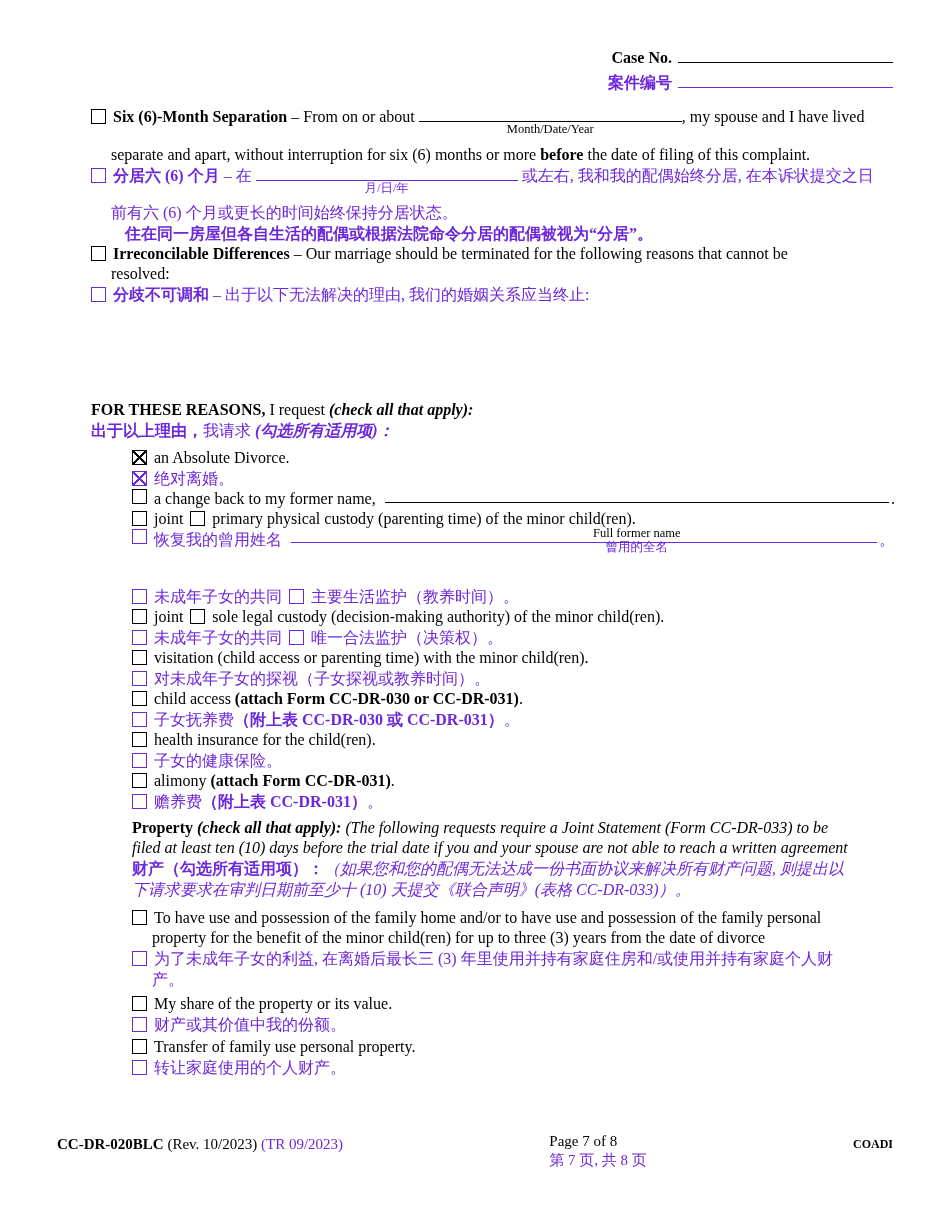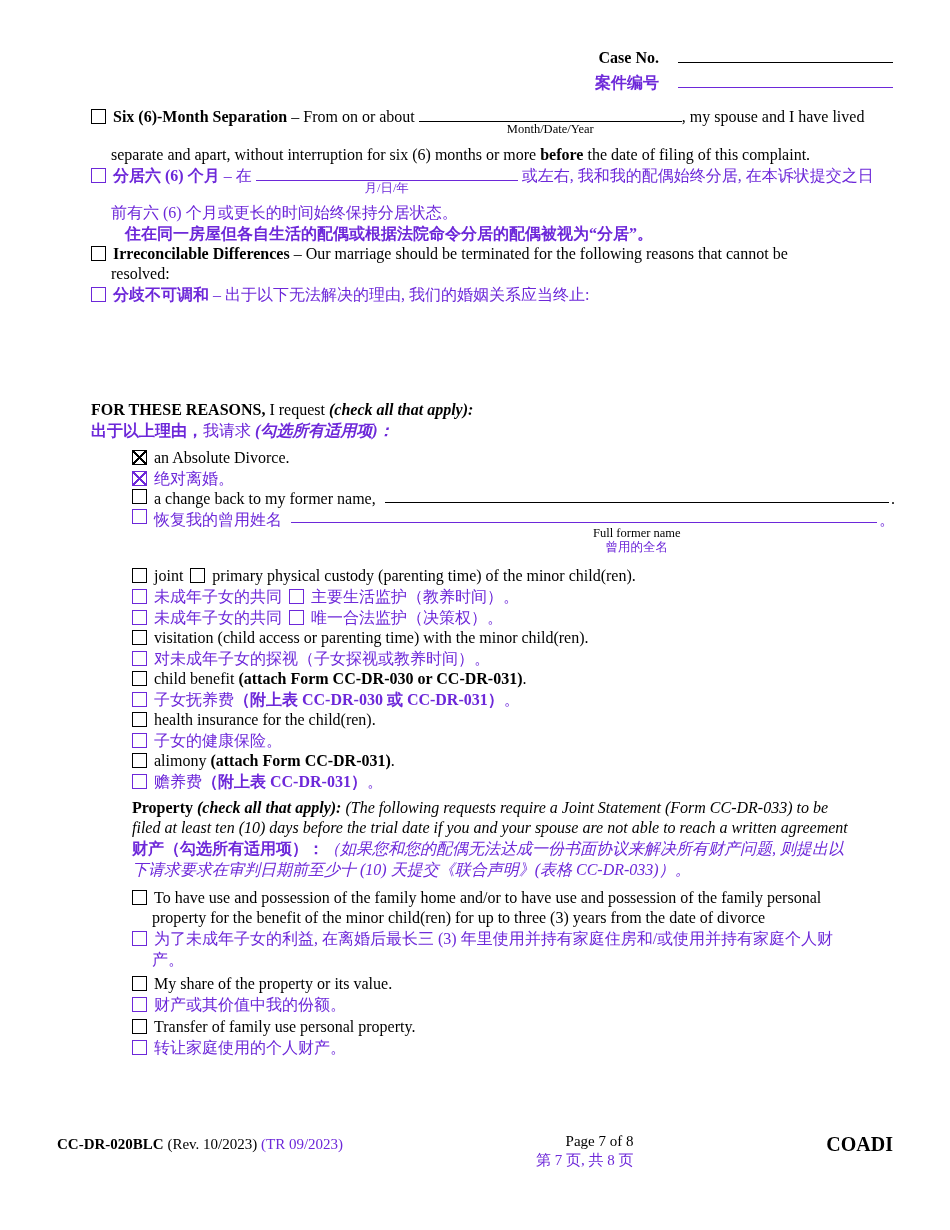--- a/index.html
+++ b/index.html
@@ -29,37 +29,37 @@
   .blank{
     display:inline-block;height:13px;position:relative;
     border-bottom:1px solid currentColor;vertical-align:baseline;
   }
   .caption{
     position:absolute;top:100%;left:0;right:0;margin-top:1px;
     text-align:center;font-size:12.5px;line-height:14px;
     text-indent:0;font-weight:400;font-style:normal;white-space:nowrap;
   }
   .case{margin:48px 57px 0 0;display:flex;flex-direction:column;align-items:flex-end}
-  .case-line{display:flex;align-items:baseline;gap:19px}
+  .case-line{display:flex;align-items:baseline;gap:6px}
   .content{margin:14px 55px 16px 91px}
   .hang{padding-left:20px;text-indent:-20px}
   .hang .block{text-indent:0}
   .cont{padding-left:20px}
   .note{margin-left:34px}
   .indent{margin-left:41px}
   .flexline{display:flex;align-items:flex-start}
   .flexline>*{flex:0 0 auto}
   .flexline .grow{flex:1 1 auto;min-width:0;margin-left:9px;margin-right:2px}
   .footer{
     position:absolute;left:57px;right:57px;top:1132px;
     display:flex;justify-content:space-between;align-items:flex-start;
     font-size:15px;line-height:19px;gap:13px;
   }
   .footer .side{margin-top:3px}
-  .coadi{font-size:20px}
+  .coadi{font-size:12px}
 </style>
 </head>
 <body>
 
 <div class="case">
   <div class="case-line">
     <span class="b">Case No.</span>
     <span class="blank" style="width:215px"></span>
   </div>
   <div class="case-line red" style="margin-top:5px">
@@ -121,50 +121,54 @@
 
     <div class="row indent flexline">
       <span class="cb"></span>
         <span>a change back to my former name,</span>
         <span class="blank grow">
           <span class="caption" style="margin-top:24px">Full former name</span>
           <span class="caption red" style="margin-top:38px">曾用的全名</span>
         </span>
         <span>.</span>
     </div>
+    <div class="row indent">
+      <span class="cb"></span><span>joint</span>
+      <span class="cb mid"></span><span>primary physical custody (parenting time) of the minor child(ren).</span>
+    </div>
+
     <div class="row indent flexline red zh" style="margin-bottom:36px">
       <span class="cb"></span>
         <span>恢复我的曾用姓名</span>
         <span class="blank grow"></span>
         <span>。</span>
     </div>
-
-    <div class="row indent">
-      <span class="cb"></span><span>joint</span>
-      <span class="cb mid"></span><span>primary physical custody (parenting time) of the minor child(ren).</span>
-    </div>
     <div class="row indent red zh">
       <span class="cb"></span><span>未成年子女的共同</span>
       <span class="cb mid"></span><span>主要生活监护（教养时间）。</span>
     </div>
 
+    <div class="row indent">
+      <span class="cb"></span><span>joint</span>
+      <span class="cb mid"></span><span>sole legal custody (decision-making authority) of the minor child(ren).</span>
+    </div>
     <div class="row indent red zh">
       <span class="cb"></span><span>未成年子女的共同</span>
       <span class="cb mid"></span><span>唯一合法监护（决策权）。</span>
     </div>
 
     <div class="row indent">
       <span class="cb"></span><span>visitation (child access or parenting time) with the minor child(ren).</span>
     </div>
     <div class="row indent red zh">
       <span class="cb"></span><span>对未成年子女的探视（子女探视或教养时间）。</span>
     </div>
 
     <div class="row indent">
-      <span class="cb"></span><span>child benefit </span><span class="b">(attach Form CC-DR-030 or CC-DR-031)</span><span>.</span>
+      <span class="cb"></span><span>child access </span><span class="b">(attach Form CC-DR-030 or CC-DR-031)</span><span>.</span>
     </div>
     <div class="row indent red zh">
       <span class="cb"></span><span>子女抚养费</span><span class="b">（附上表 CC-DR-030 或 CC-DR-031）</span><span>。</span>
     </div>
 
     <div class="row indent">
       <span class="cb"></span><span>health insurance for the child(ren).</span>
     </div>
     <div class="row indent red zh">
       <span class="cb"></span><span>子女的健康保险。</span>
@@ -209,18 +213,18 @@
       <span class="cb"></span><span>转让家庭使用的个人财产。</span>
     </div>
 
   </div>
 </div>
 
 <div class="footer">
   <div class="side">
     <span class="b">CC-DR-020BLC</span><span> (Rev. 10/2023) </span><span class="red">(TR 09/2023)</span>
   </div>
-  <div style="text-align:right">
+  <div style="text-align:left">
     <div>Page 7 of 8</div>
     <div class="red">第 7 页, 共 8 页</div>
   </div>
   <div class="side b coadi">COADI</div>
 </div>
 
 </body></html>

